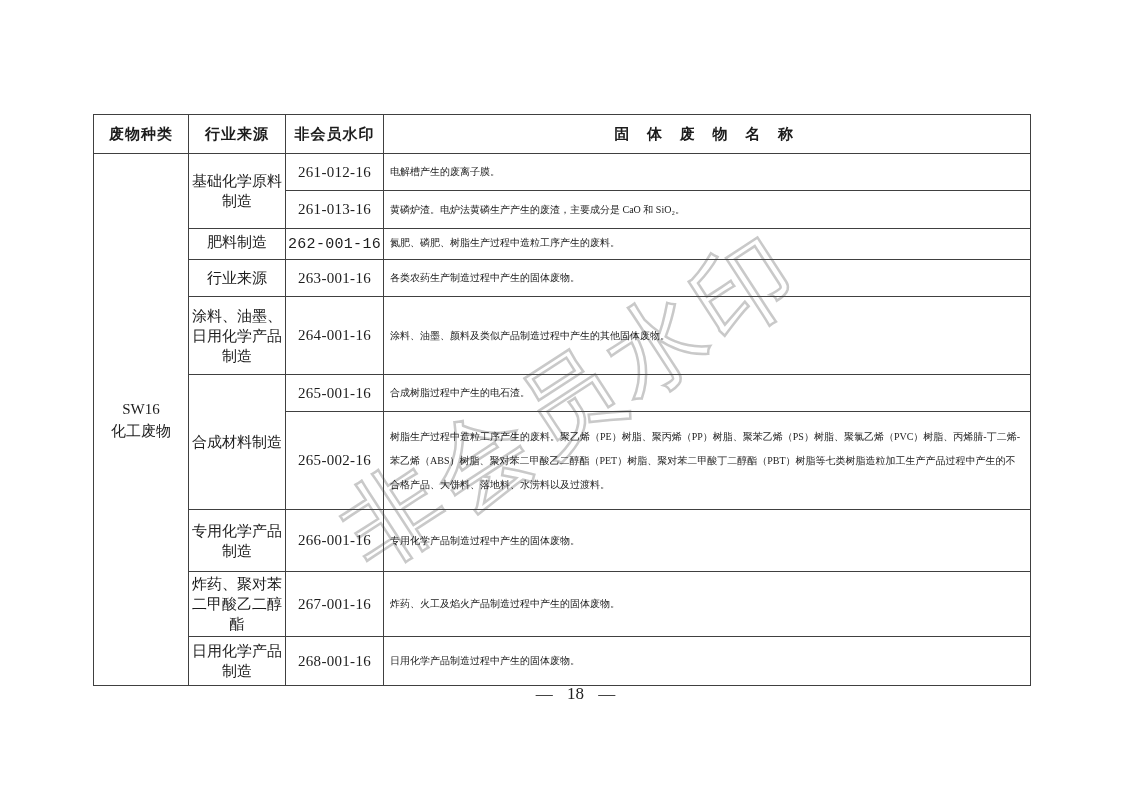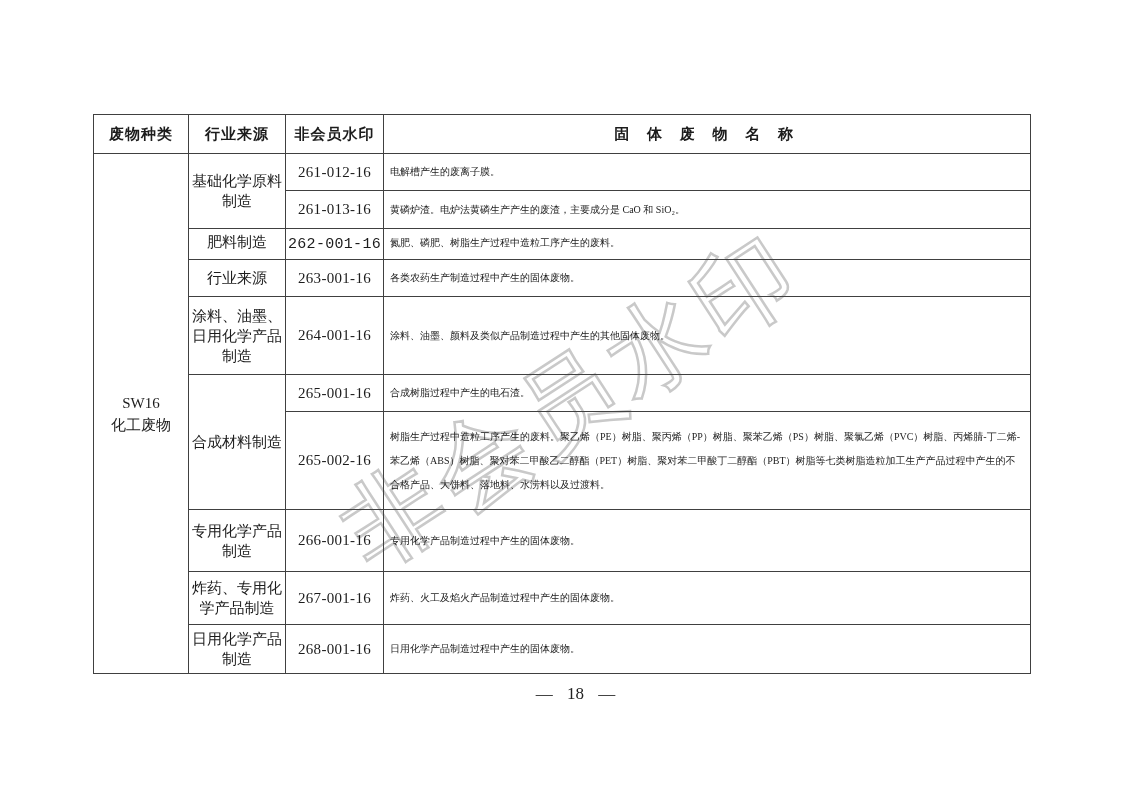--- a/index.html
+++ b/index.html
@@ -93,21 +93,21 @@
         <tr style="height: 98px;">
           <td class="code-cell">265-002-16</td>
           <td class="name-cell">树脂生产过程中造粒工序产生的废料。聚乙烯（PE）树脂、聚丙烯（PP）树脂、聚苯乙烯（PS）树脂、聚氯乙烯（PVC）树脂、丙烯腈-丁二烯-苯乙烯（ABS）树脂、聚对苯二甲酸乙二醇酯（PET）树脂、聚对苯二甲酸丁二醇酯（PBT）树脂等七类树脂造粒加工生产产品过程中产生的不合格产品、大饼料、落地料、水涝料以及过渡料。</td>
         </tr>
         <tr style="height: 62px;">
           <td class="ind-cell" rowspan="1">专用化学产品制造</td>
           <td class="code-cell">266-001-16</td>
           <td class="name-cell">专用化学产品制造过程中产生的固体废物。</td>
         </tr>
         <tr style="height: 53px;">
-          <td class="ind-cell" rowspan="1">炸药、专用化学产品制造</td>
+          <td class="ind-cell" rowspan="1">炸药、聚对苯二甲酸乙二醇酯</td>
           <td class="code-cell">267-001-16</td>
           <td class="name-cell">炸药、火工及焰火产品制造过程中产生的固体废物。</td>
         </tr>
         <tr style="height: 49px; margin-top: 36px;">
           <td class="ind-cell" rowspan="1">日用化学产品制造</td>
           <td class="code-cell">268-001-16</td>
           <td class="name-cell">日用化学产品制造过程中产生的固体废物。</td>
         </tr>
       </tbody>
   </table>

